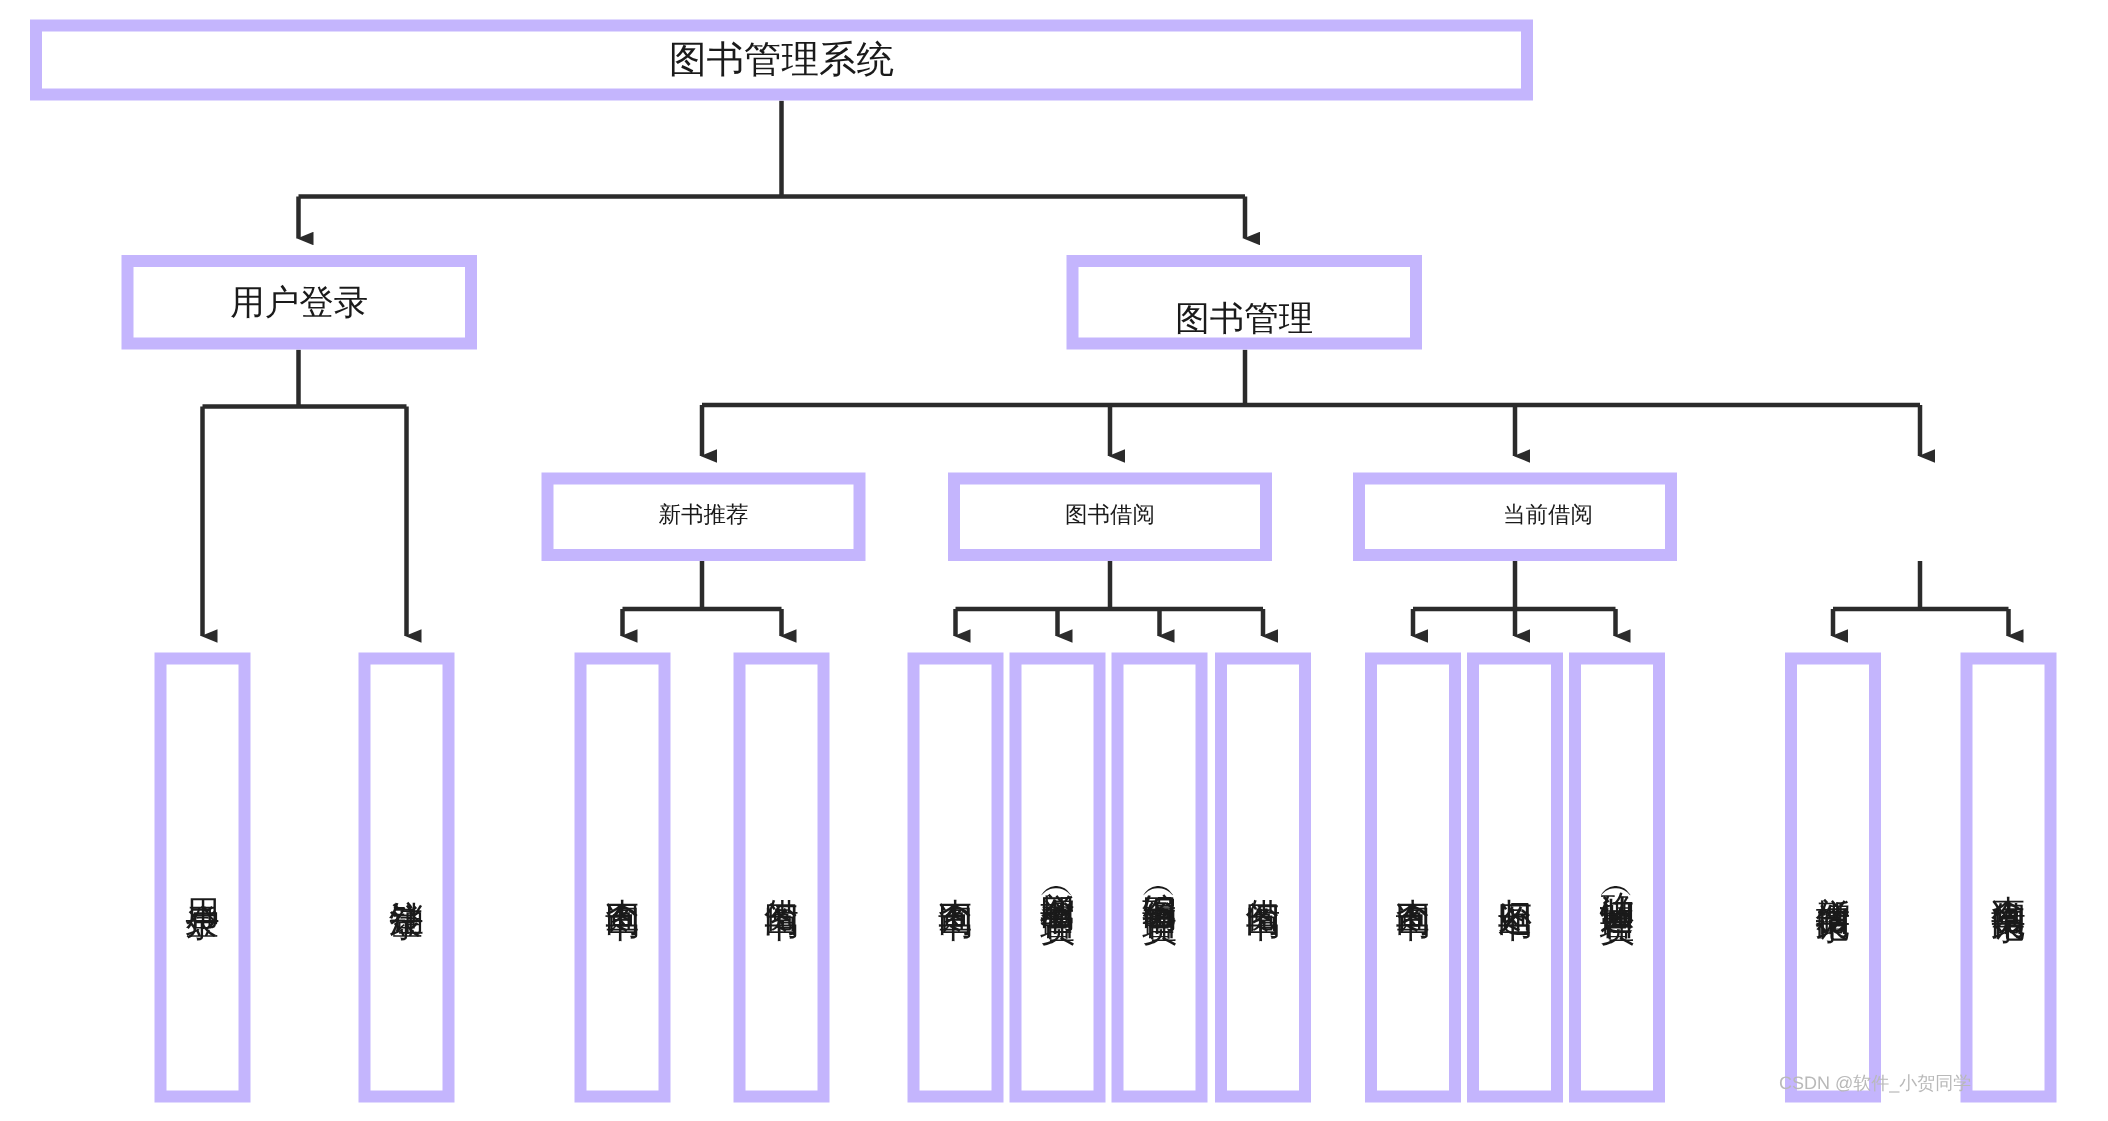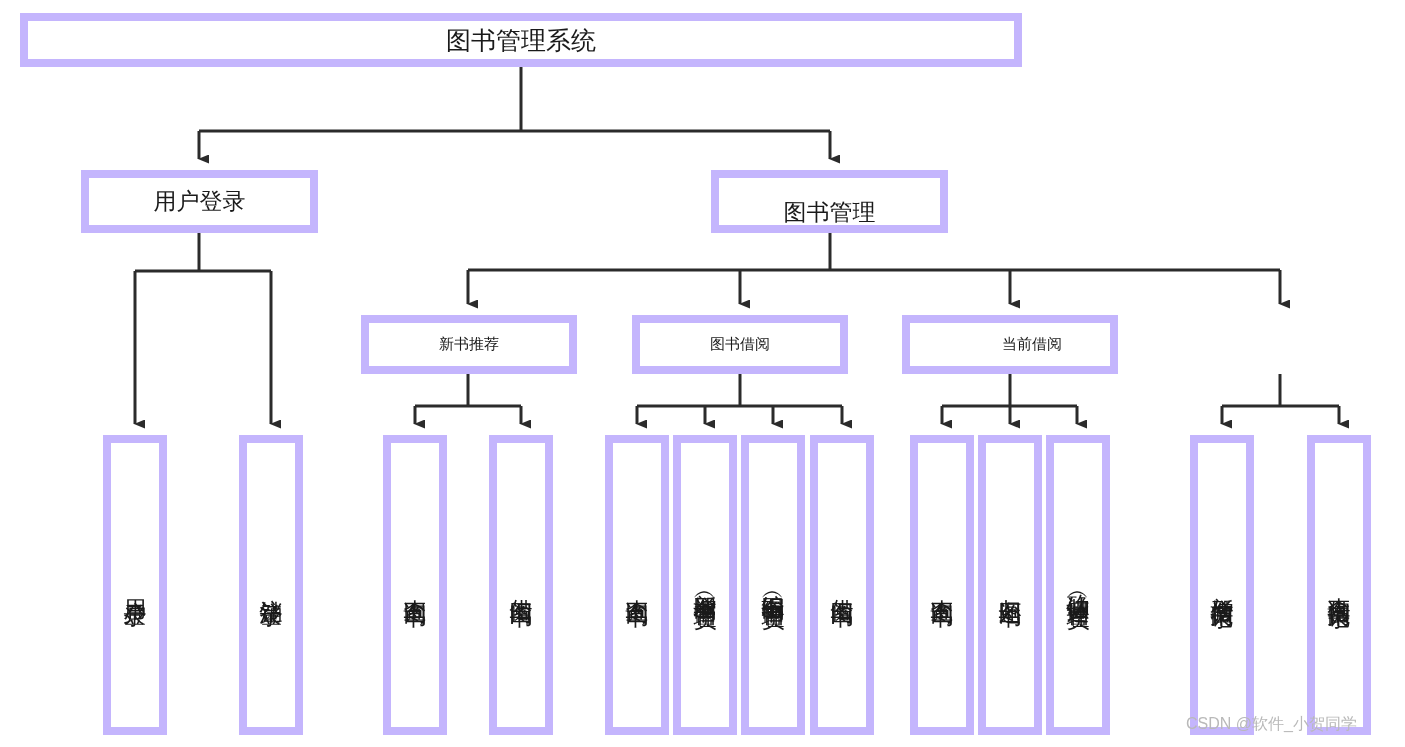--- a/index.html
+++ b/index.html
@@ -52,21 +52,21 @@
     writing-mode: vertical-rl;
     text-orientation: upright;
     font-size: 23px;
     letter-spacing: 2px;
     line-height: 1;
   }
   #watermark {
     position: absolute;
     left: 1186px;
     top: 714px;
-    font-size: 16px;
+    font-size: 12px;
     color: #b9b9b9;
     white-space: nowrap;
     z-index: 5;
   }
 </style>
 </head>
 <body>
 
 <div id="canvas">
 

